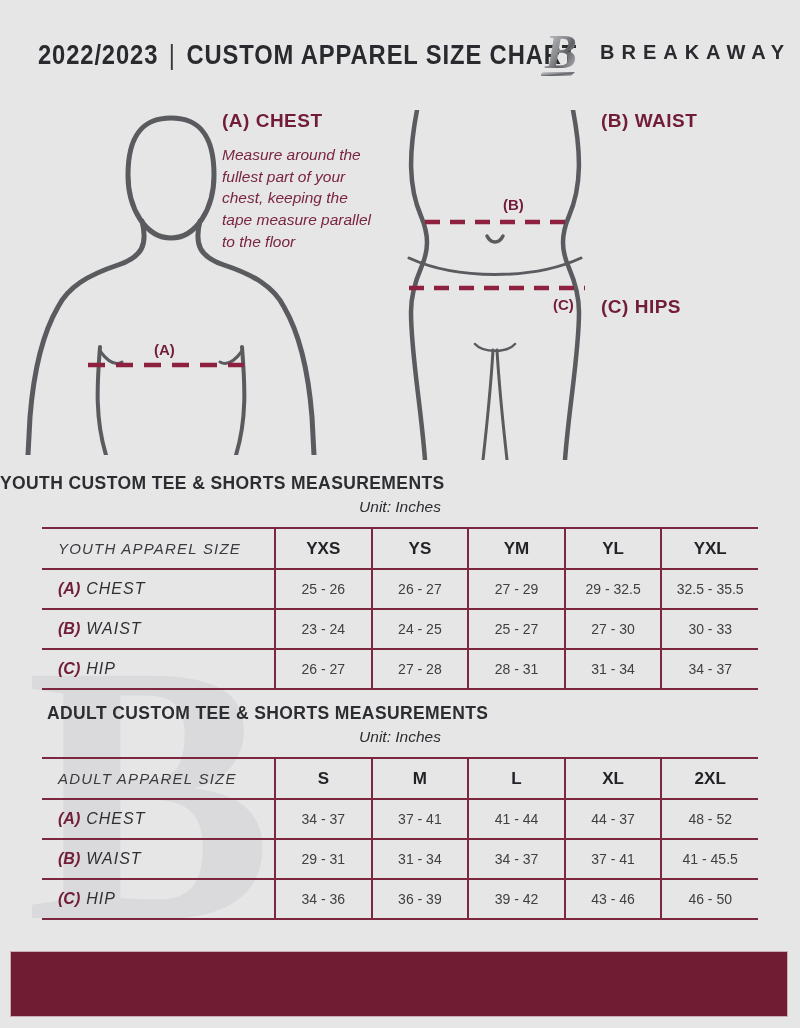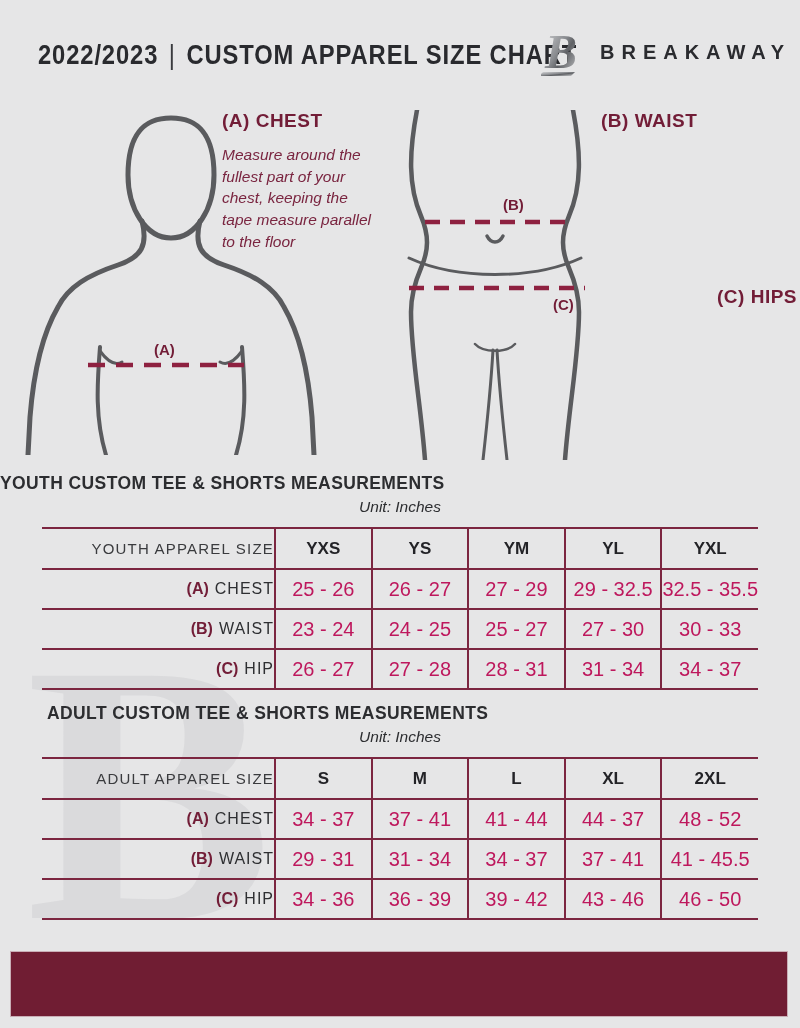--- a/index.html
+++ b/index.html
@@ -46,26 +46,26 @@
   table.size-table {
     position:absolute; left:42px; width:716px;
     border-collapse:collapse; table-layout:fixed; z-index:1;
   }
   table.size-table col.label-col { width:233px; }
   table.size-table tr { height:40px; }
   table.size-table tr.hdr { height:41px; }
   table.size-table tr { border-top:2px solid #7c2640; }
   table.size-table tr:last-child { border-bottom:2px solid #7c2640; }
   table.size-table td { border-left:2px solid #7c2640; text-align:center; padding:0; }
-  table.size-table td:first-child { border-left:none; text-align:right; padding-left:16px; }
+  table.size-table td:first-child { border-left:none; text-align:left; padding-left:16px;font-style:italic; }
   .size-head { font-size:17px; font-weight:bold; color:#232327;margin-top:28px; }
   .label-head { font-size:15px; letter-spacing:1.2px; color:#3a3b3e; }
   .row-prefix { font-weight:bold; color:#721d37; margin-right:6px; }
   .row-label { font-size:16px; letter-spacing:1px; color:#2e2f32; }
-  td.val { font-size:20px; color:#be185d; }
+  td.val { font-size:14px; color:#404040; }
   
   .watermark {
     position:absolute; left:26px; top:618px; z-index:0;
     font-family:"Liberation Serif", serif; font-weight:bold;
     font-size:370px; line-height:.95; color:rgba(100,100,110,0.09);
     pointer-events:none;
   }
   .footer-bar {
     position:absolute; left:10px; top:951px; width:776px; height:64px;
     background:#701d33; border:1px solid #c9aeb6; z-index:2;
@@ -132,21 +132,21 @@
 fullest part of your
 chest, keeping the
 tape measure parallel
 to the floor</p>
   </div>
 
   <div class="guide-block" style="left:601px; top:110px; width:190px;">
     <div class="guide-heading">(B) WAIST</div>
   </div>
 
-  <div class="guide-block" style="left:601px; top:286px; width:196px;text-align:right;">
+  <div class="guide-block" style="left:601px; top:296px; width:196px;">
     <div class="guide-heading">(C) HIPS</div>
   </div>
 
   <div class="watermark">B</div>
 
   <div class="tbl-title" style="top:473px;">YOUTH CUSTOM TEE &amp; SHORTS MEASUREMENTS</div>
   <div class="tbl-subtitle" style="top:498px;">Unit: Inches</div>
 
   <table class="size-table" style="top:527px;">
     <colgroup>

